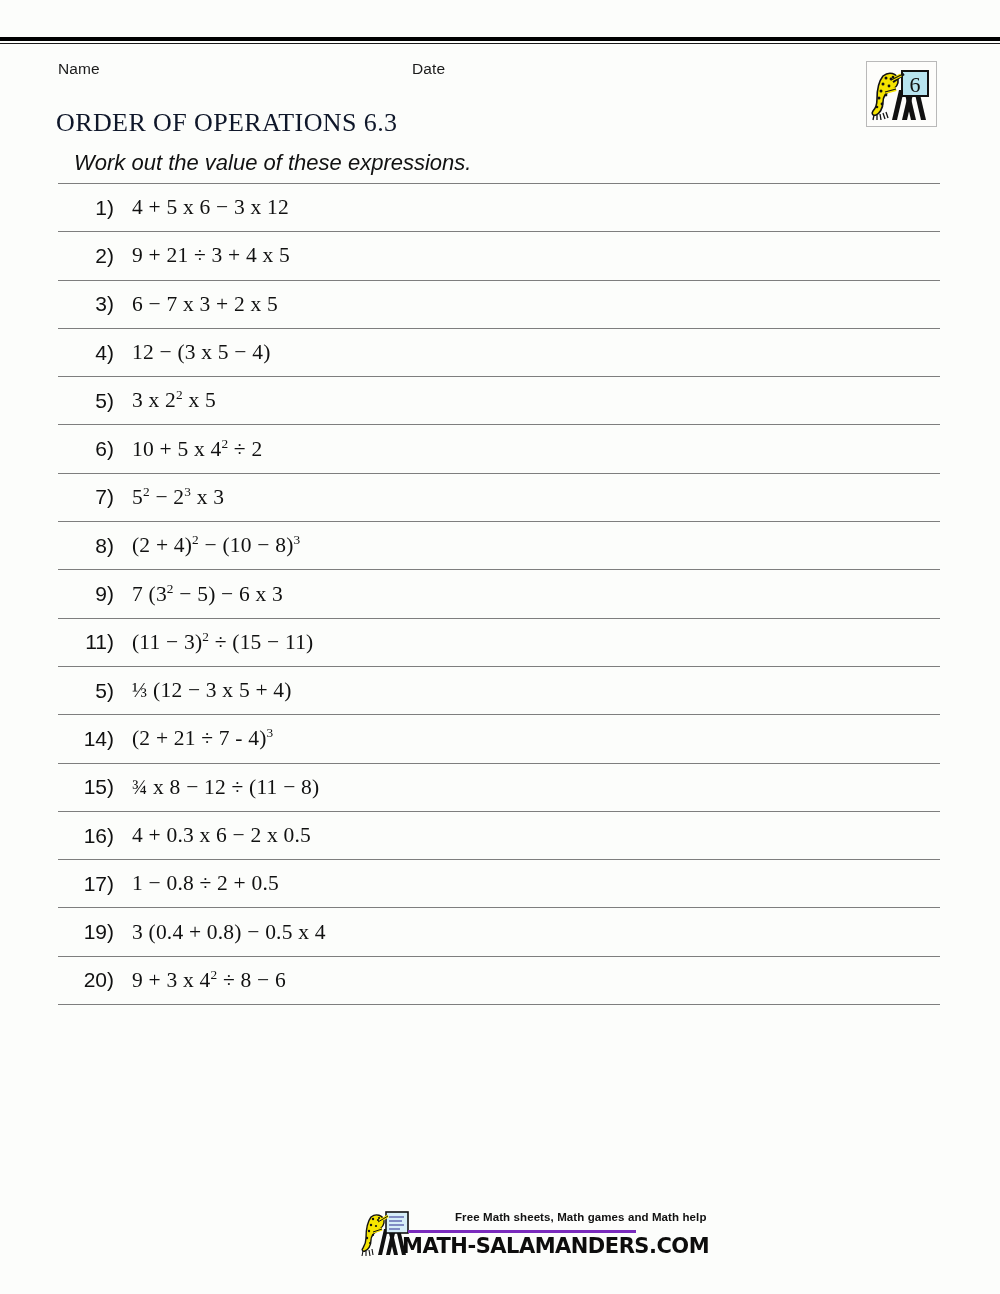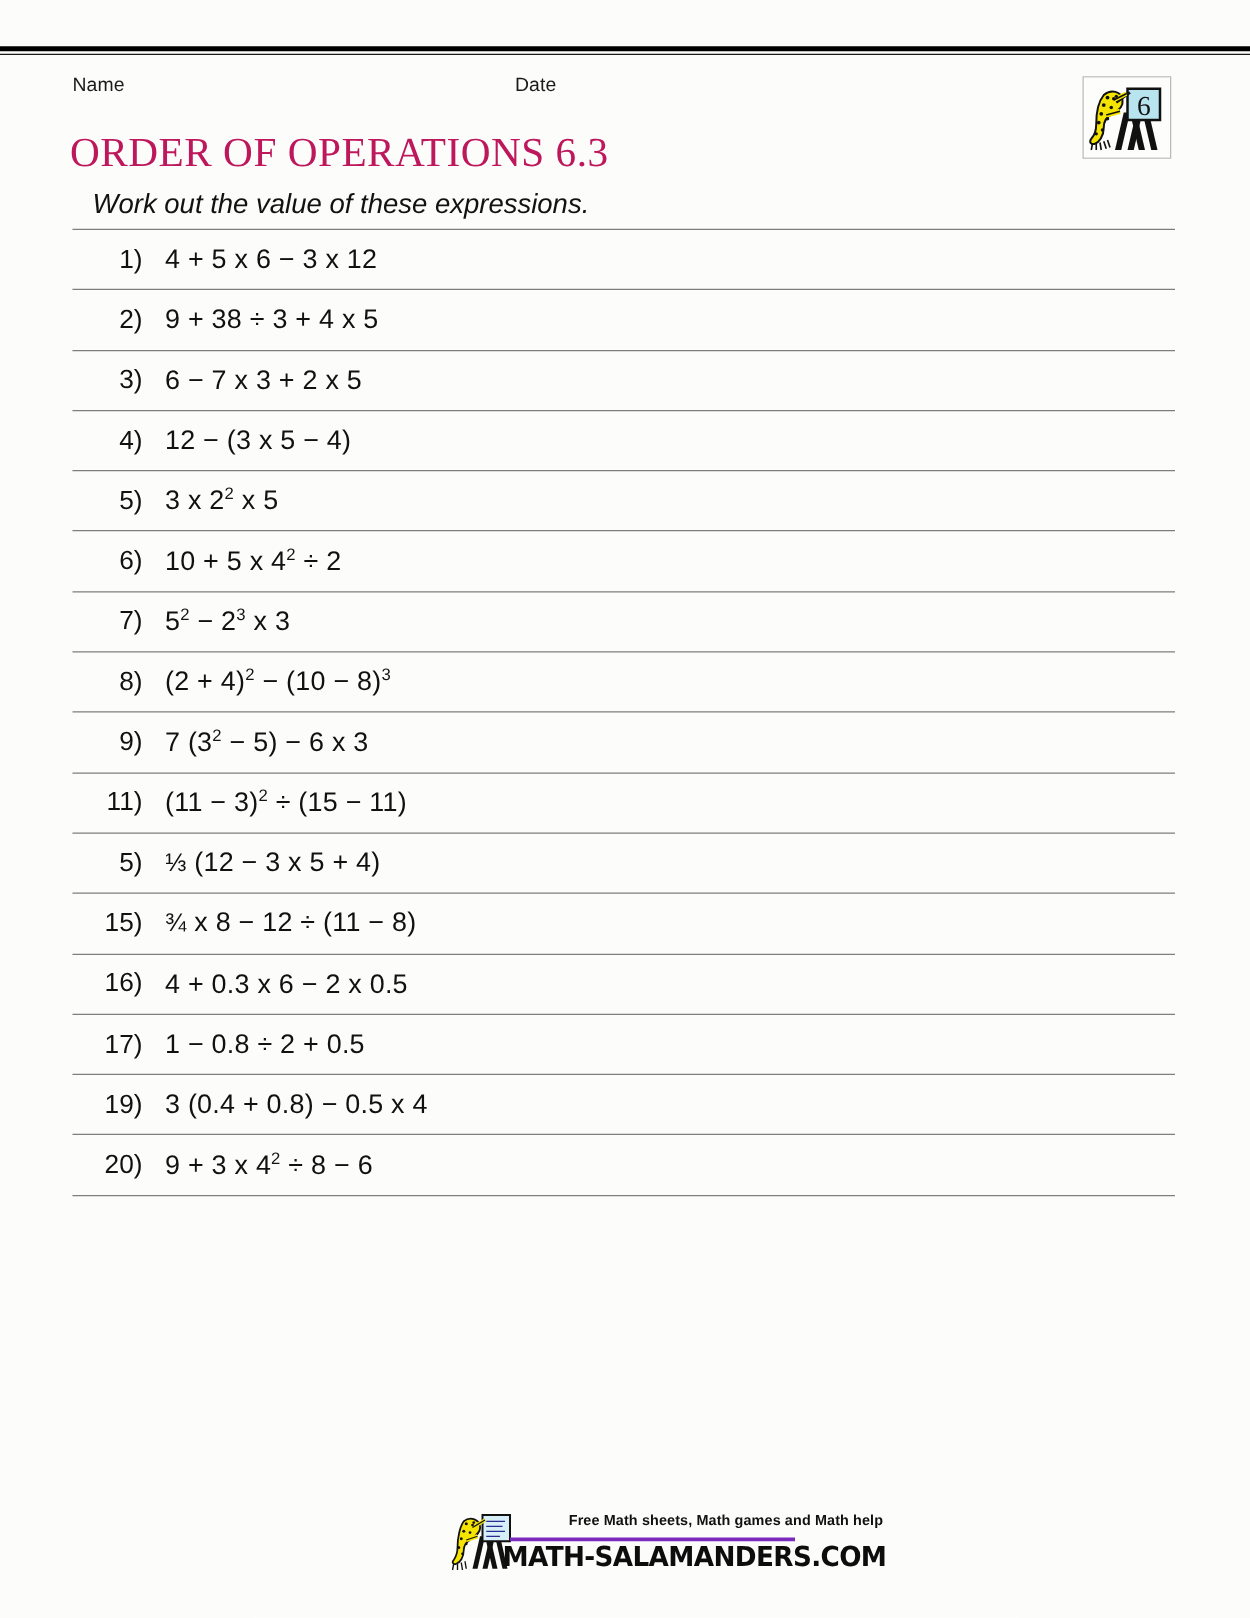--- a/index.html
+++ b/index.html
@@ -68,23 +68,23 @@
     box-sizing: border-box;
   }
   .logo-svg { display: block; }
 
   
   .title {
     position: absolute;
     left: 56px;
     top: 104px;
     font-family: "Liberation Serif", serif;
-    font-size: 33px;
+    font-size: 26px;
     line-height: 38px;
-    color: #be185d;
+    color: #0f172a;
     letter-spacing: .4px;
     white-space: nowrap;
   }
   .subtitle {
     position: absolute;
     left: 57px;
     top: 150px;
     font-family: "Liberation Sans", sans-serif;
     font-style: italic;
     font-size: 22px;
@@ -117,20 +117,21 @@
     font-size: 21px;
     color: #111111;
     white-space: nowrap;
   }
   .expr-cell {
     padding-left: 8px !important;
     font-size: 21.5px;
     color: #111111;
     white-space: nowrap;
     letter-spacing: .2px;
+    font-family: Liberation Serif, serif;
   }
   .expr-cell sup {
     font-size: 0.62em;
     vertical-align: super;
     line-height: 0;
   }
   .frac {
     font-size: 0.95em;
   }
 
@@ -250,21 +251,21 @@
   <div class="subtitle">Work out the value of these expressions.</div>
 
   <table class="qtable">
     <tbody id="problems-body">
         <tr>
           <td class="num-cell">1)</td>
           <td class="expr-cell">4 + 5 x 6 − 3 x 12</td>
         </tr>
         <tr>
           <td class="num-cell">2)</td>
-          <td class="expr-cell">9 + 38 ÷ 3 + 4 x 5</td>
+          <td class="expr-cell">9 + 21 ÷ 3 + 4 x 5</td>
         </tr>
         <tr>
           <td class="num-cell">3)</td>
           <td class="expr-cell">6 − 7 x 3 + 2 x 5</td>
         </tr>
         <tr>
           <td class="num-cell">4)</td>
           <td class="expr-cell">12 − (3 x 5 − 4)</td>
         </tr>
         <tr>
@@ -287,20 +288,24 @@
           <td class="num-cell">9)</td>
           <td class="expr-cell">7 (3<sup>2</sup> − 5) − 6 x 3</td>
         </tr>
         <tr>
           <td class="num-cell">11)</td>
           <td class="expr-cell">(11 − 3)<sup>2</sup> ÷ (15 − 11)</td>
         </tr>
         <tr>
           <td class="num-cell">5)</td>
           <td class="expr-cell"><span class="frac">⅓</span> (12 − 3 x 5 + 4)</td>
+        </tr>
+        <tr>
+          <td class="num-cell">14)</td>
+          <td class="expr-cell">(2 + 21 ÷ 7 - 4)<sup>3</sup></td>
         </tr>
         <tr>
           <td class="num-cell">15)</td>
           <td class="expr-cell"><span class="frac">¾</span> x 8 − 12 ÷ (11 − 8)</td>
         </tr>
         <tr>
           <td class="num-cell">16)</td>
           <td class="expr-cell">4 + 0.3 x 6 − 2 x 0.5</td>
         </tr>
         <tr>

